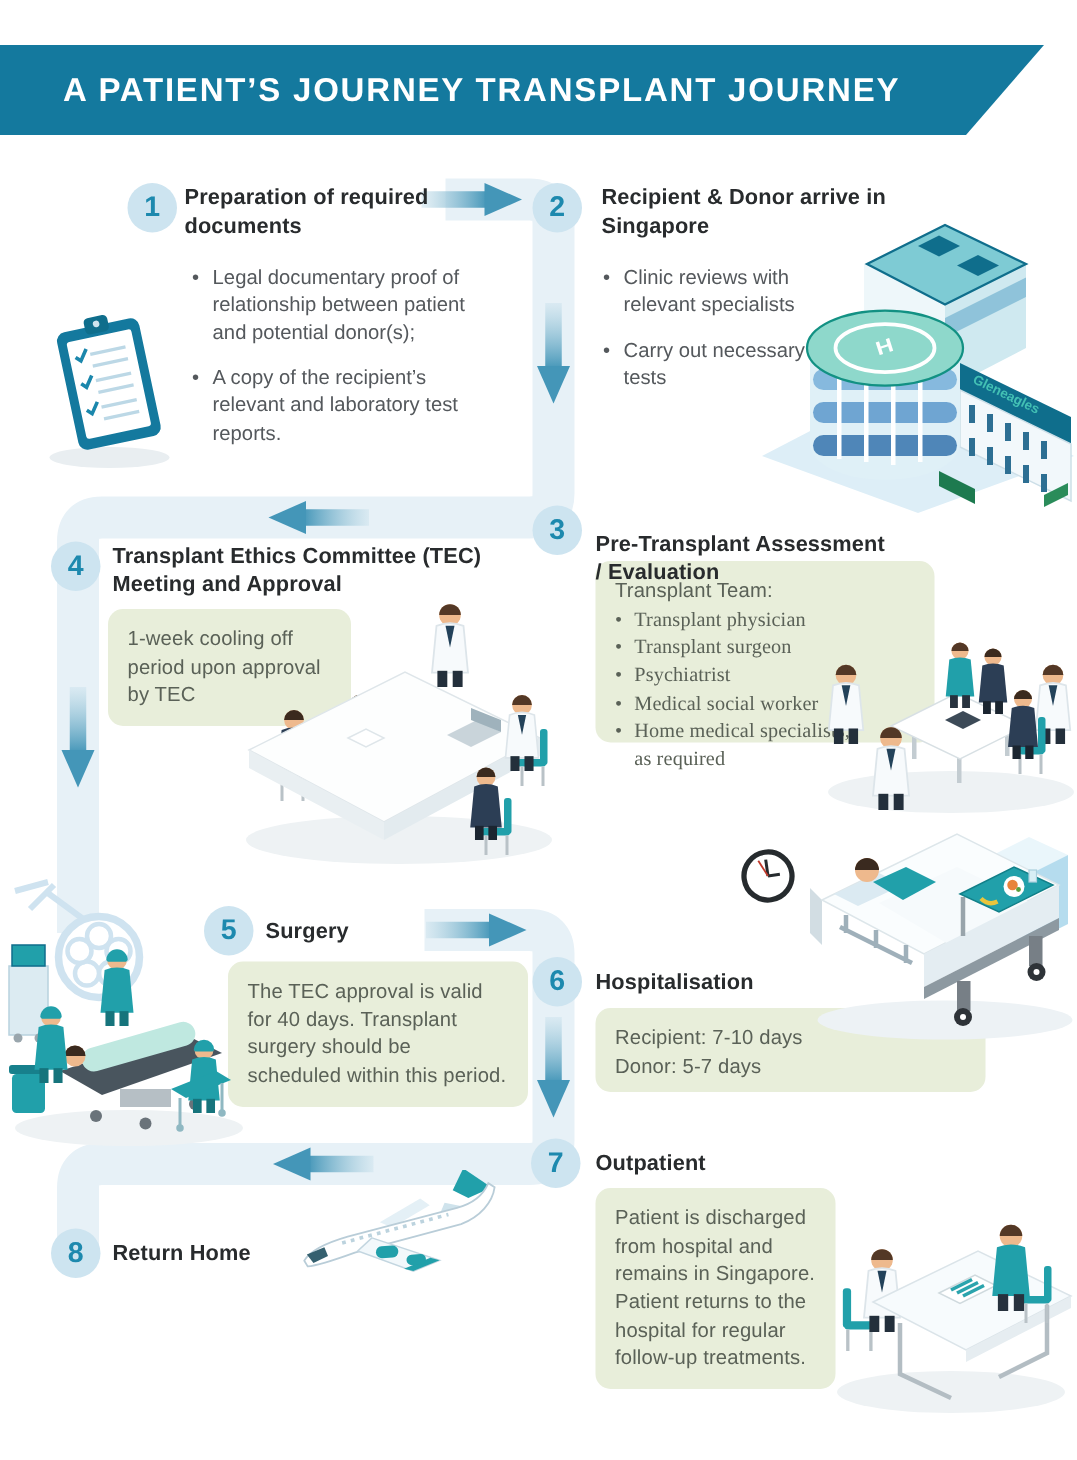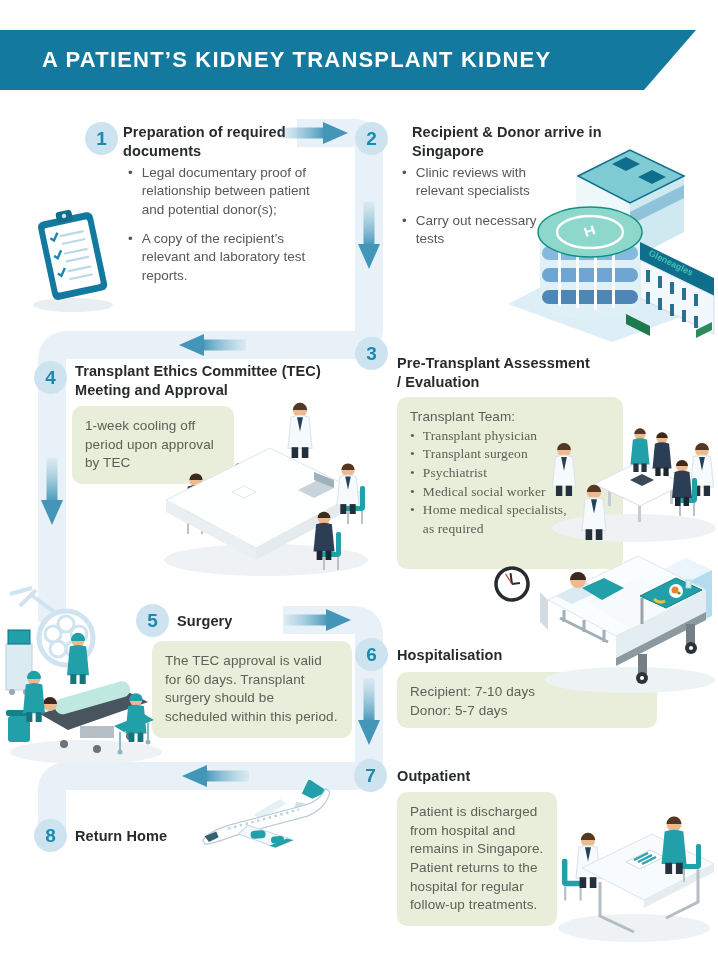--- a/index.html
+++ b/index.html
@@ -9,21 +9,21 @@
   .banner{position:absolute;left:0;top:30px;width:696px;height:60px;background:var(--banner-bg);
           clip-path:polygon(0 0,100% 0,calc(100% - 52px) 100%,0 100%);
           display:flex;align-items:center;z-index:1;}
   .banner h1{margin:0 0 0 42px;color:#fff;font-size:22px;font-weight:bold;letter-spacing:1.2px;}
   .num{position:absolute;width:33px;height:33px;border-radius:50%;background:var(--number-bg);
        color:var(--number-color);font-size:19px;font-weight:bold;display:flex;align-items:center;
        justify-content:center;z-index:3;}
   .title{position:absolute;font-size:14.5px;font-weight:bold;color:var(--title-color);
          line-height:1.28;letter-spacing:.1px;z-index:3;}
   .bullets{position:absolute;font-size:13.5px;color:var(--body-text);line-height:1.36;z-index:1;}
-  .b{display:flex;gap:9px;margin-bottom:11px;}
+  .b{display:flex;gap:9px;margin-bottom:11px;margin-top:12px;}
   .dot::before{content:"\2022";}
   .gbox{position:absolute;background:var(--box-bg);border-radius:10px;padding:11px 13px;
         font-size:13.5px;color:var(--box-text);line-height:1.38;letter-spacing:.1px;z-index:1;}
   .gbox .bold{font-weight:normal;}
   .gbox .li{display:flex;gap:8px;font-family:Liberation Serif, serif;}
   .illo{position:absolute;z-index:2;}
 </style>
 </head>
 <body>
 
@@ -83,34 +83,34 @@
       <use href="#arrow" transform="translate(369,236) rotate(90)"></use>
       <use href="#arrow" transform="translate(212,345) rotate(180)"></use>
       <use href="#arrow" transform="translate(52,492) rotate(90)"></use>
       <use href="#arrow" transform="translate(318,620)"></use>
       <use href="#arrow" transform="translate(369,712) rotate(90)"></use>
       <use href="#arrow" transform="translate(215,776) rotate(180)"></use>
     </g>
   </svg>
 
   <header class="banner">
-    <h1>A PATIENT’S KIDNEY TRANSPLANT KIDNEY</h1>
+    <h1>A PATIENT’S JOURNEY TRANSPLANT JOURNEY</h1>
   </header>
 
   <div class="num" style="left:85px;top:122px">1</div>
   <div class="num" style="left:355px;top:122px">2</div>
   <div class="num" style="left:355px;top:337px">3</div>
   <div class="num" style="left:34px;top:361px">4</div>
   <div class="num" style="left:136px;top:604px">5</div>
   <div class="num" style="left:355px;top:638px">6</div>
   <div class="num" style="left:354px;top:759px">7</div>
   <div class="num" style="left:34px;top:819px">8</div>
 
   <div class="title" style="left:123px;top:123px;width:200px">Preparation of required documents</div>
-  <div class="title" style="left:412px;top:123px;width:190px">Recipient &amp; Donor arrive in Singapore</div>
+  <div class="title" style="left:401px;top:123px;width:190px">Recipient &amp; Donor arrive in Singapore</div>
   <div class="title" style="left:397px;top:354px;width:195px">Pre-Transplant Assessment / Evaluation</div>
   <div class="title" style="left:75px;top:362px;width:268px">Transplant Ethics Committee (TEC) Meeting and Approval</div>
   <div class="title" style="left:177px;top:612px;width:120px">Surgery</div>
   <div class="title" style="left:397px;top:646px;width:200px">Hospitalisation</div>
   <div class="title" style="left:397px;top:767px;width:160px">Outpatient</div>
   <div class="title" style="left:75px;top:827px;width:160px">Return Home</div>
 
   <div class="bullets" style="left:128px;top:164px;width:194px">
     <div class="b">
         <span class="dot"></span>
@@ -126,21 +126,21 @@
     <div class="b">
         <span class="dot"></span>
         <span>Clinic reviews with relevant specialists</span>
       </div>
     <div class="b">
         <span class="dot"></span>
         <span>Carry out necessary tests</span>
       </div>
   </div>
 
-  <div class="gbox" style="left:397px;top:397px;width:226px;height:172px;box-sizing:border-box">
+  <div class="gbox" style="left:397px;top:374px;width:226px;height:121px;box-sizing:border-box">
     <div>Transplant Team:</div>
     <div class="li">
         <span class="dot"></span>
         <span>Transplant physician</span>
       </div>
     <div class="li">
         <span class="dot"></span>
         <span>Transplant surgeon</span>
       </div>
     <div class="li">
@@ -152,21 +152,21 @@
         <span>Medical social worker</span>
       </div>
     <div class="li">
         <span class="dot"></span>
         <span style="width:150px">Home medical specialists, as required</span>
       </div>
   </div>
 
   <div class="gbox" style="left:72px;top:406px;width:162px;box-sizing:border-box">1-week cooling off period upon approval by TEC</div>
 
-  <div class="gbox" style="left:152px;top:641px;width:200px;box-sizing:border-box">The TEC approval is valid for 60 days. Transplant surgery should be scheduled within this period.</div>
+  <div class="gbox" style="left:152px;top:641px;width:200px;box-sizing:border-box">The TEC approval is valid for 40 days. Transplant surgery should be scheduled within this period.</div>
 
   <div class="gbox" style="left:397px;top:672px;width:260px;height:56px;box-sizing:border-box">
     <div><span class="bold">Recipient</span><span>: 7-10 days</span></div>
     <div><span class="bold">Donor</span><span>: 5-7 days</span></div>
   </div>
 
   <div class="gbox" style="left:397px;top:792px;width:160px;box-sizing:border-box">Patient is discharged from hospital and remains in Singapore. Patient returns to the hospital for regular follow-up treatments.</div>
 
 
   <svg class="illo" style="left:25px;top:208px" width="98" height="106" viewBox="0 0 98 106">

